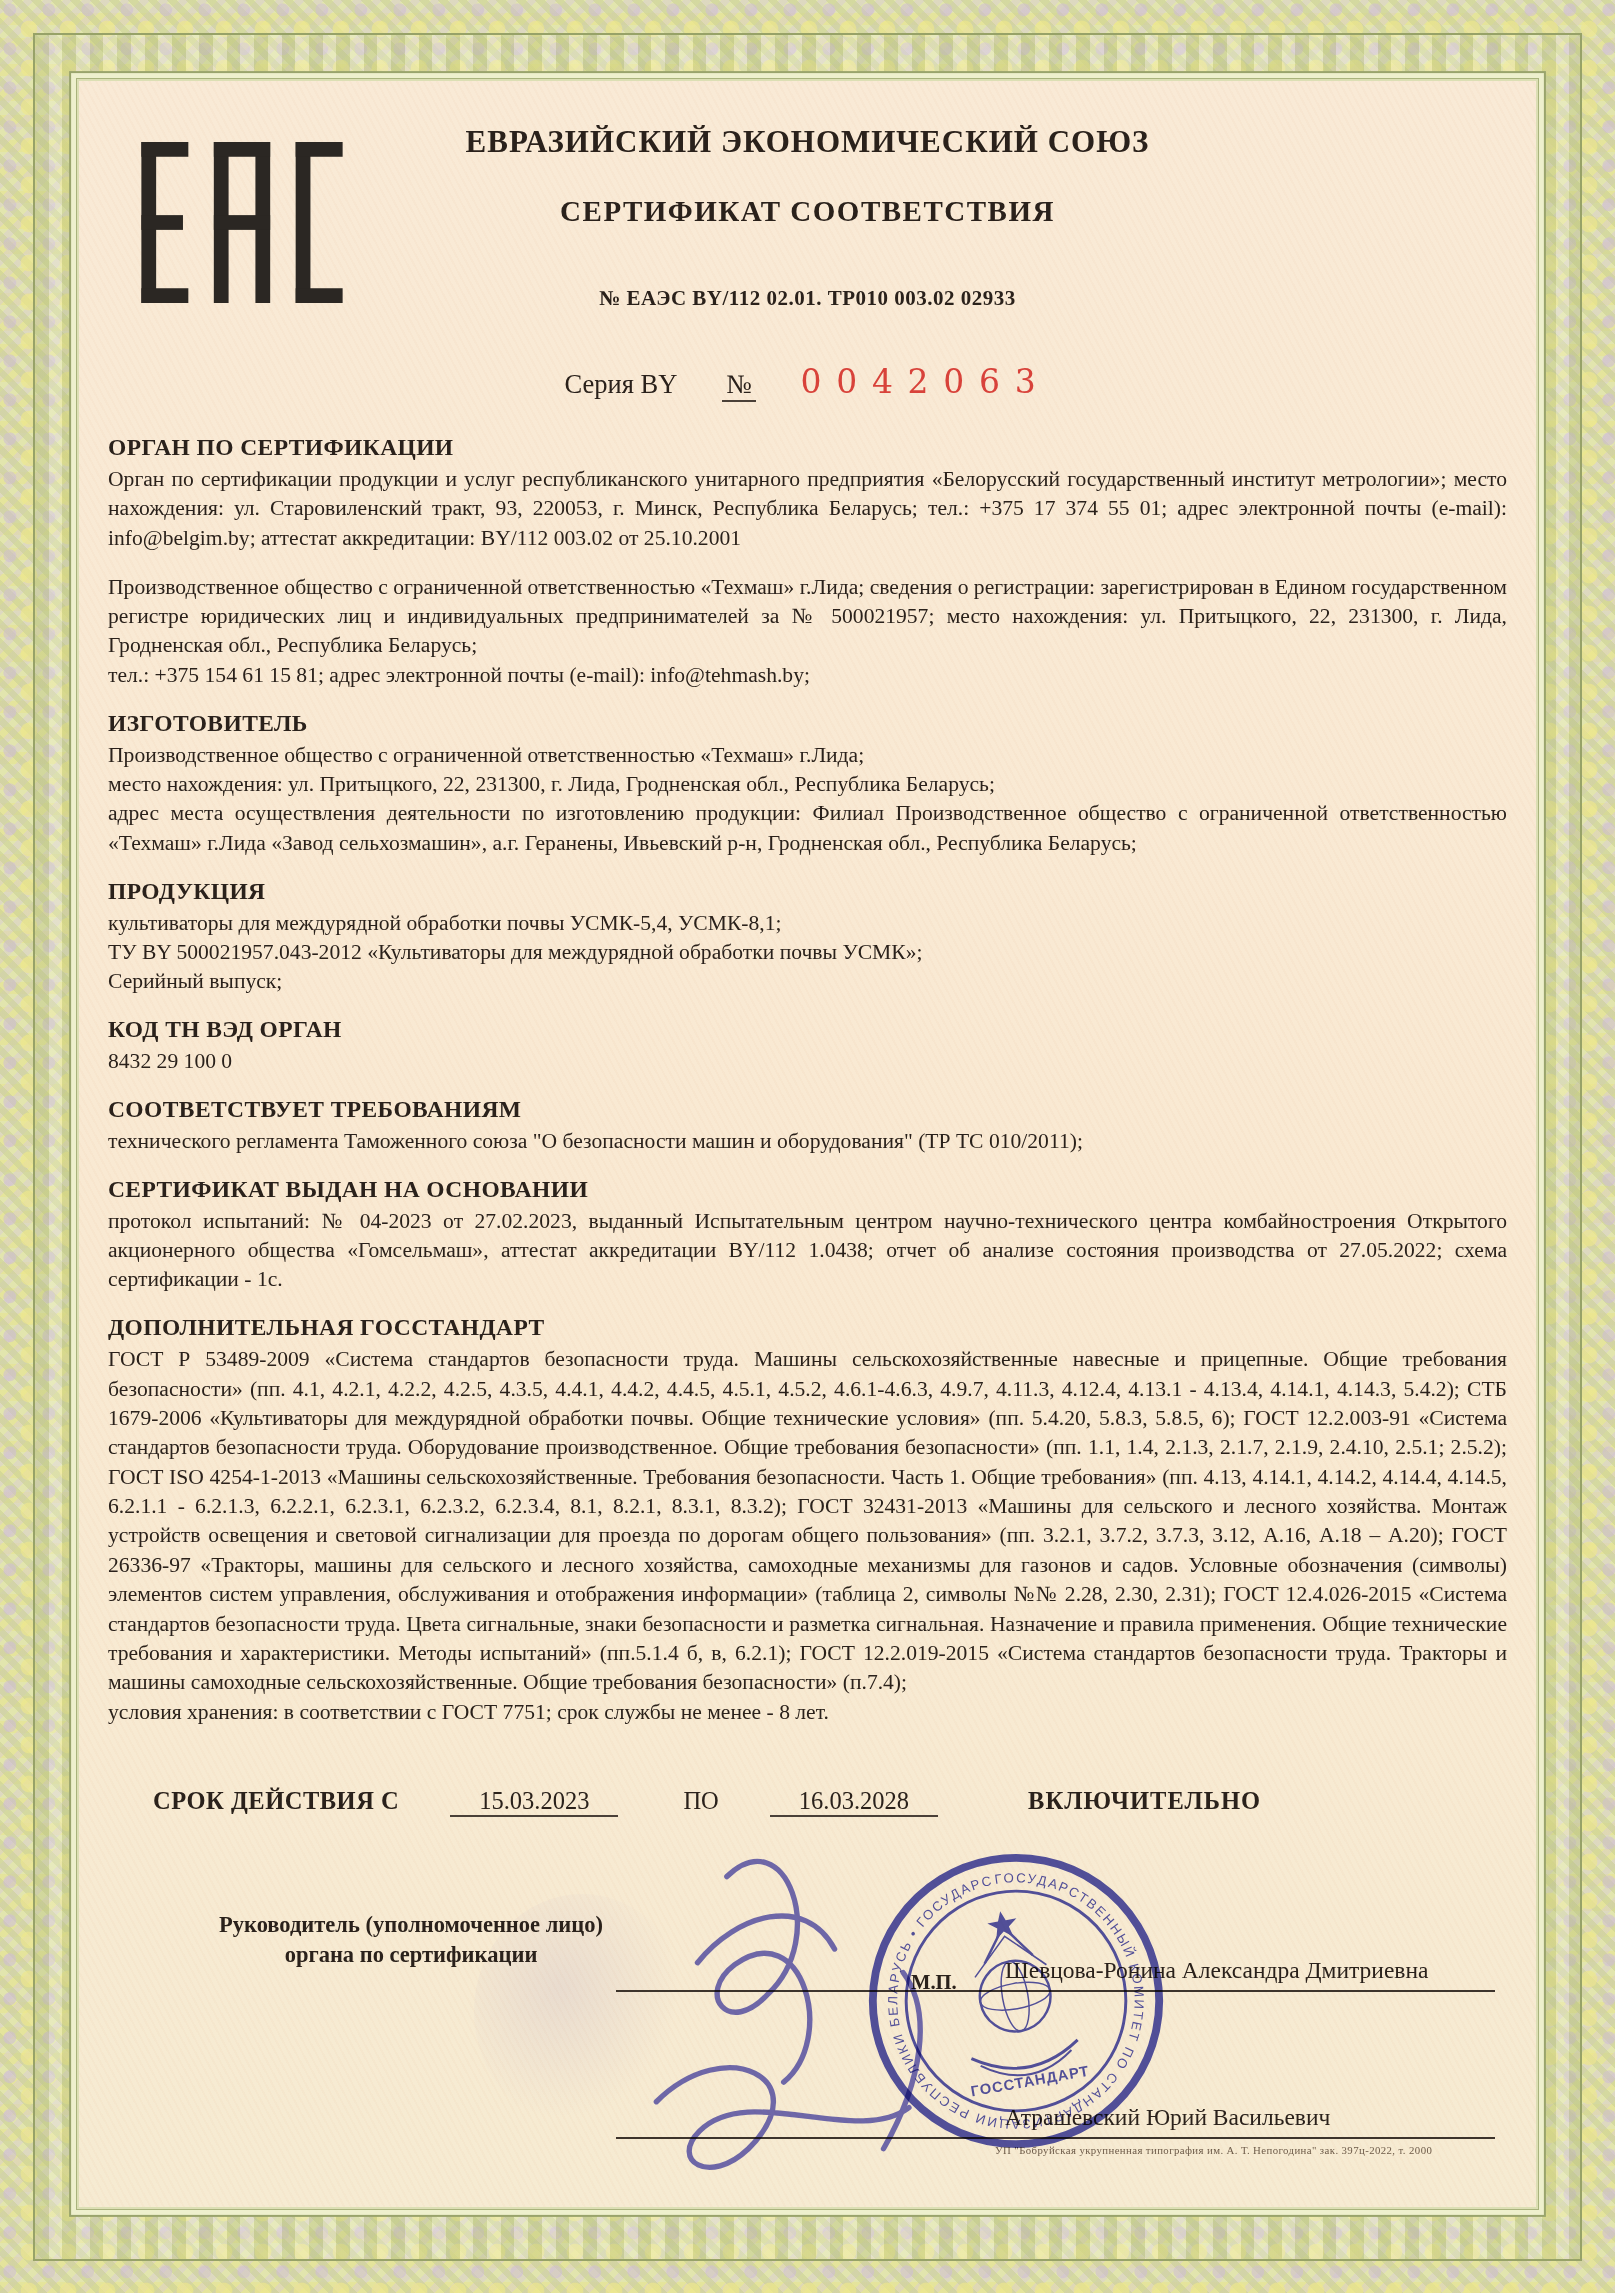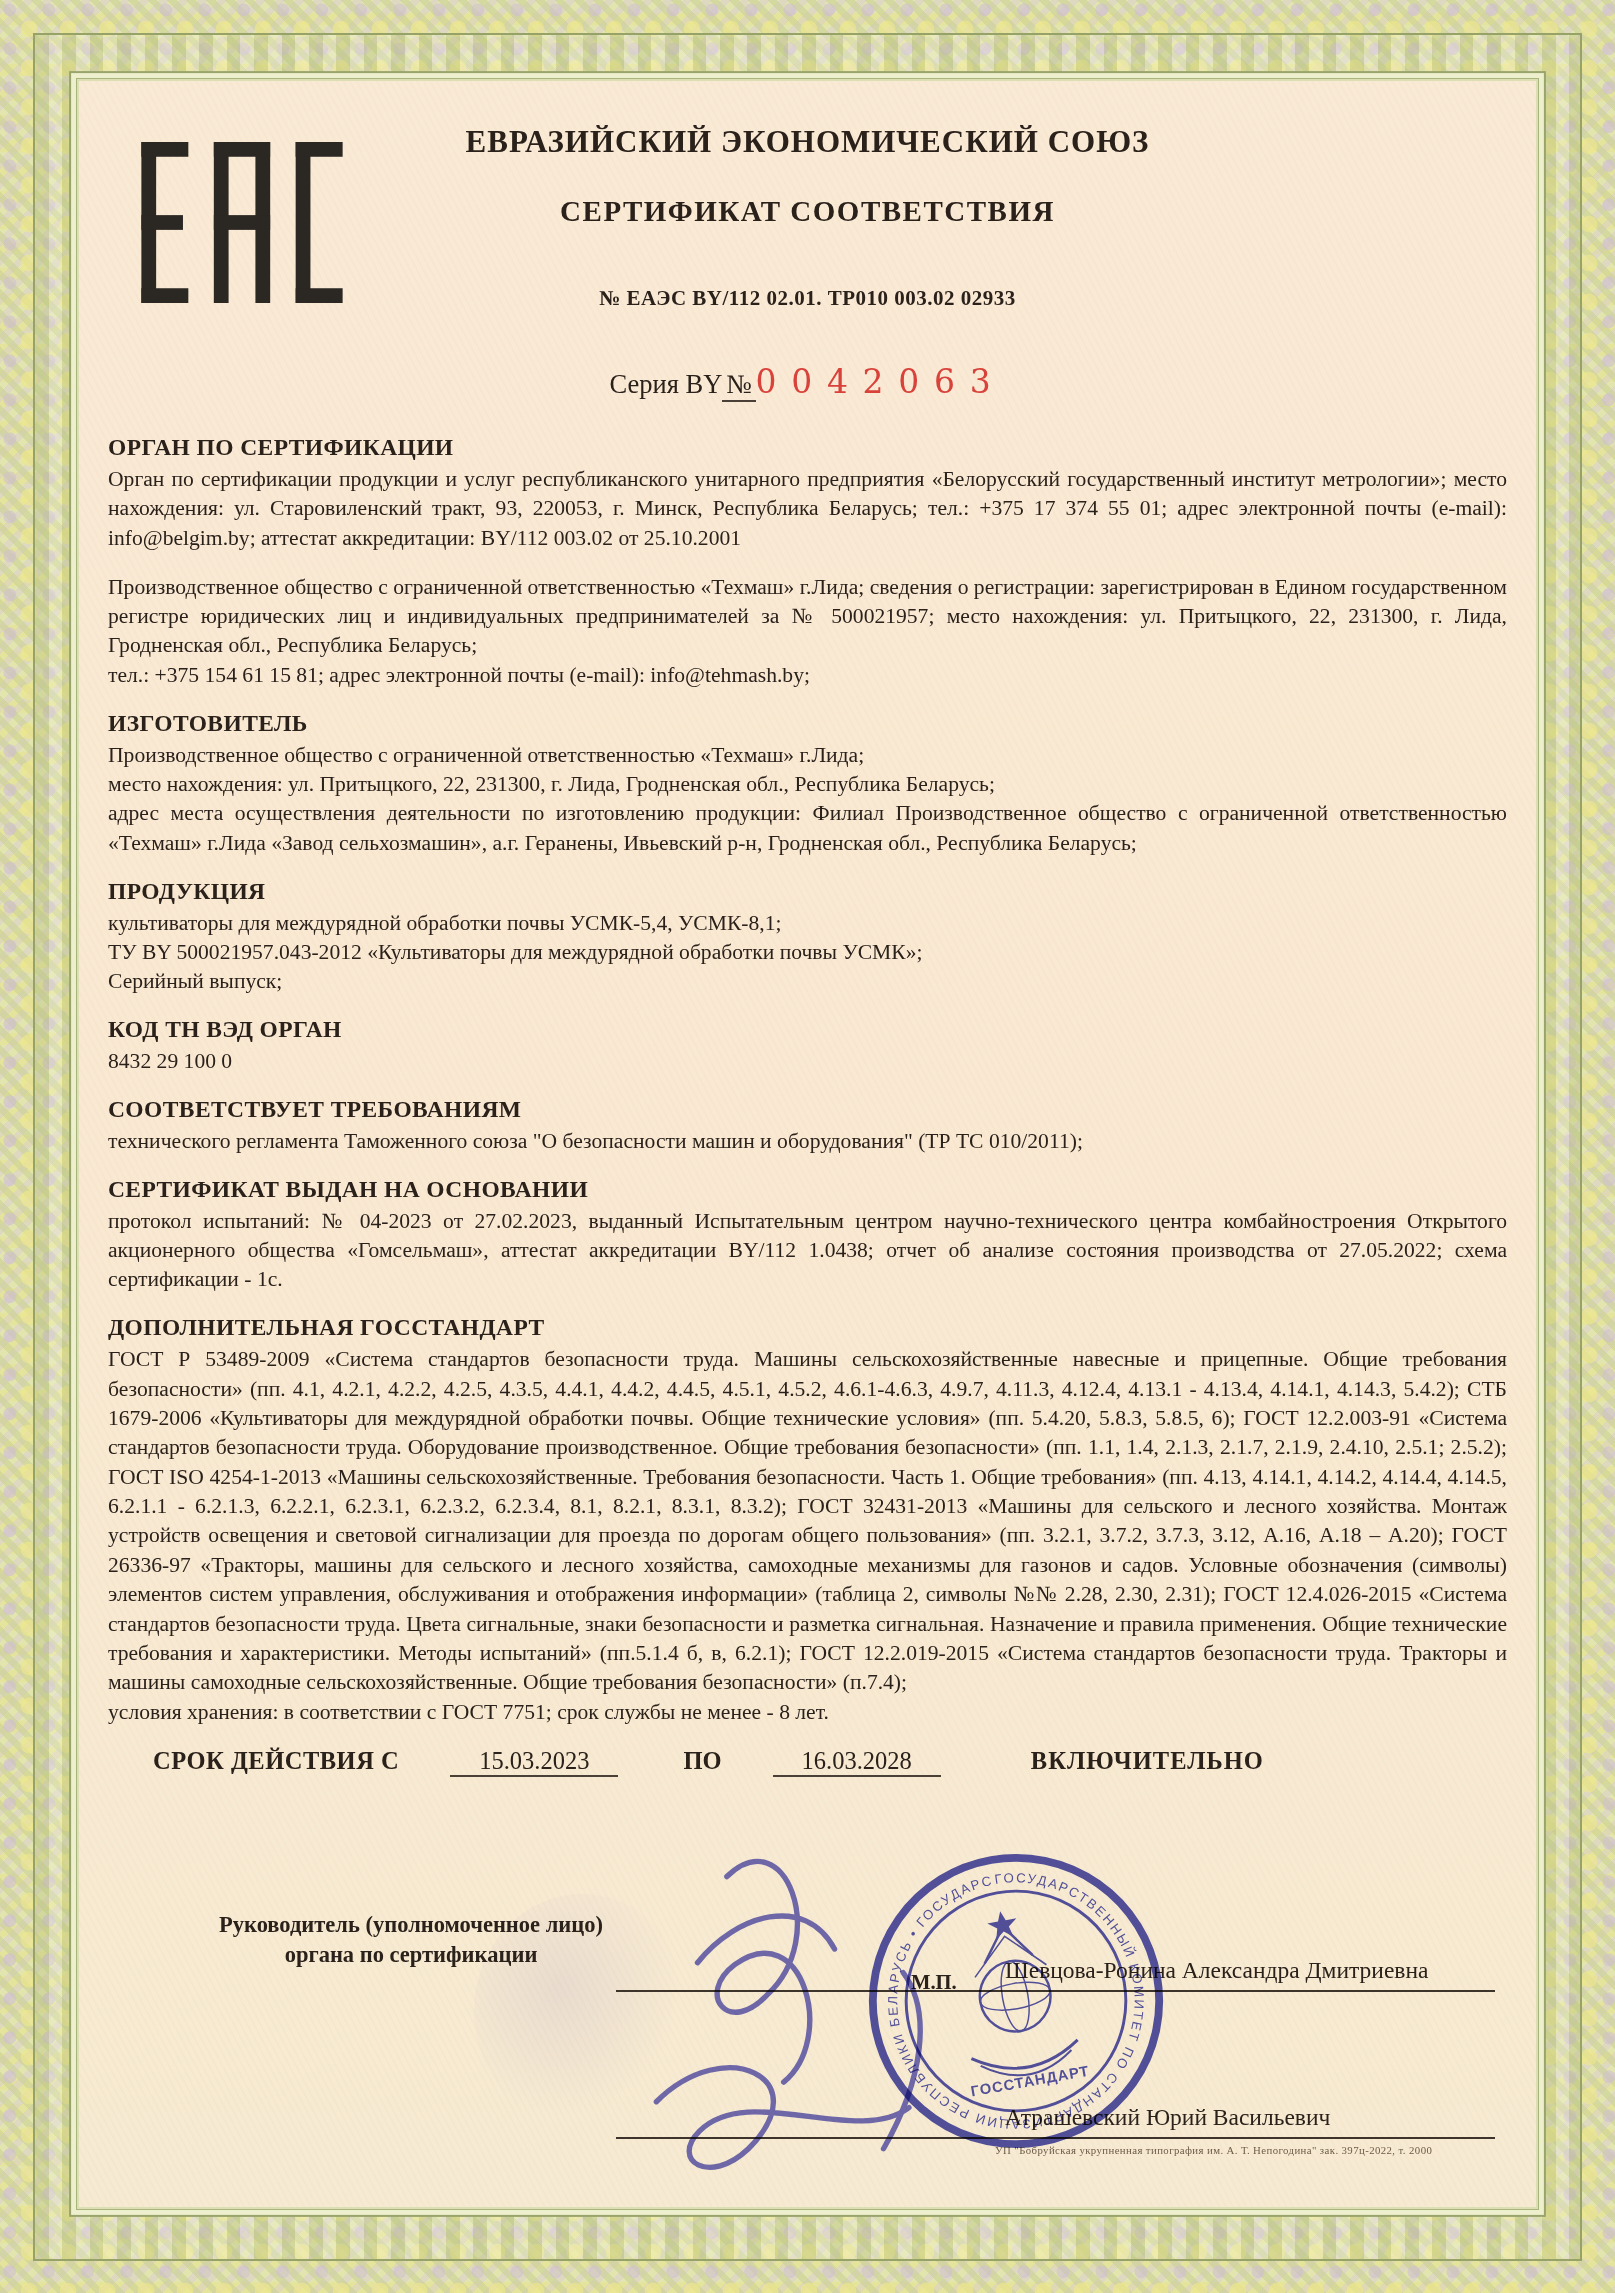--- a/index.html
+++ b/index.html
@@ -37,36 +37,36 @@
     padding:23.5px 31px;
     box-sizing:border-box;
   }
   
   .header{position:relative;min-height:312px;}
   .eac-logo{position:absolute;left:33px;top:39px;width:202px;height:161px;}
   .titles{text-align:center;padding-top:21.6px;}
   .union-title{font-size:31px;font-weight:bold;letter-spacing:1px;}
   .doc-title{font-size:29px;font-weight:bold;letter-spacing:1.5px;margin-top:35px;}
   .cert-number{font-size:21px;font-weight:bold;margin-top:58px;letter-spacing:0.5px;}
-  .series-row{margin-top:51px;display:flex;justify-content:center;align-items:baseline;}
+  .series-row{margin-top:51px;display:flex;justify-content:center;align-items:baseline;gap:45px;}
   .series-label{font-size:26.5px;}
   .series-sign{font-size:26.5px;border-bottom:2px solid #4a4038;padding:0 3.9px;}
   .series-number{
     font-size:33px;color:#d8423a;letter-spacing:14.7px;
     font-family:"DejaVu Serif", serif;font-weight:500;
   }
   
   .section{margin-top:19.6px;}
   .sec-h{font-size:23.5px;font-weight:bold;letter-spacing:0.4px;margin-bottom:3.9px;}
   .sec-b{font-size:21.6px;line-height:1.36;text-align:justify;white-space:pre-line;}
   
   .validity{margin-top:19.6px;display:flex;align-items:baseline;font-size:24.5px;padding-left:45px;}
   .validity .lbl{font-weight:bold;letter-spacing:0.5px;}
   .validity .date{border-bottom:2px solid #4a4038;padding:0 29px;margin-left:51px;}
-  .validity .po{font-weight:bold;margin-left:65px;}
+  .validity .po{font-weight:normal;margin-left:65px;margin-top:40px;}
   .validity .incl{font-weight:bold;margin-left:90px;letter-spacing:1px;}
   
   .bottom-block{position:absolute;left:44px;right:31px;bottom:25.5px;height:329px;}
   .sig-label{position:absolute;text-align:center;font-weight:bold;font-size:22.5px;line-height:1.35;}
   .sig-label.one{left:94px;top:55px;width:392px;}
   .sig-label.two{left:80px;top:208px;width:412px;}
   .sig-line{position:absolute;border-bottom:2px solid #3d342c;height:0;}
   .sig-line.one{left:495px;right:11.8px;top:135px;}
   .sig-line.two{left:495px;right:11.8px;top:282px;}
   .sig-name{position:absolute;font-size:23.5px;white-space:nowrap;}

